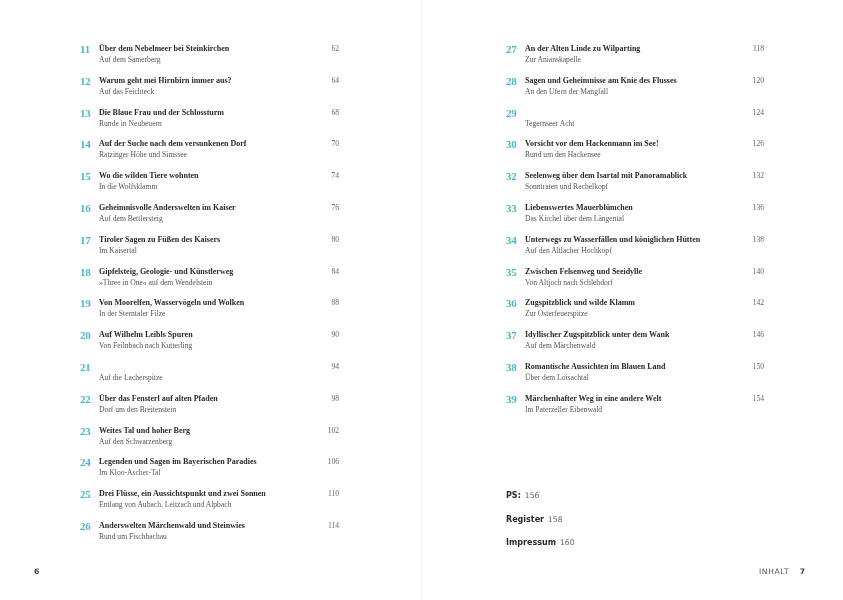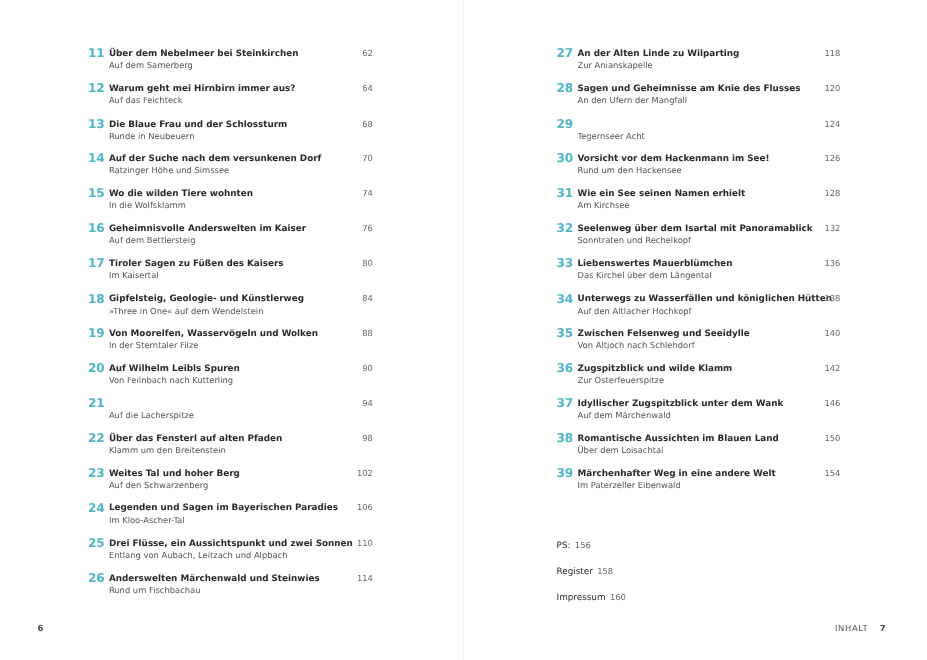--- a/index.html
+++ b/index.html
@@ -6,41 +6,41 @@
   body {
     width: 843px; height: 600px; background: #ffffff; position: relative; overflow: hidden;
     font-family: "DejaVu Sans", "Liberation Sans", sans-serif; color: #222;
   }
   .page { position: absolute; top: 0; height: 600px; }
   .page.left { left: 0; width: 421px; }
   .page.right { left: 422px; width: 421px; }
   .toc { position: absolute; top: 42px; }
   .page.left .toc { left: 80px; width: 259px; }
   .page.right .toc { left: 84px; width: 258px; }
-  .entry { position: relative; height: 31.8px; }
+  .entry { position: relative; height: 31.8px; font-family: Liberation Serif, serif; }
   .num {
     position: absolute; left: 0; top: 0; width: 16px;
     color: #4fb6c6; font-size: 11px; font-weight: bold; line-height: 14px;
     text-align: left; letter-spacing: -0.2px;
   }
   .title {
     position: absolute; left: 19px; top: 1px; font-size: 8px; font-weight: bold;
     color: #2a2a2a; line-height: 12px; white-space: nowrap;
   }
   .sub {
     position: absolute; left: 19px; top: 12px; font-size: 7.6px; color: #555;
     line-height: 12px; white-space: nowrap;
   }
   .pg {
     position: absolute; right: 0; top: 1px; font-size: 7.6px; color: #666;
     line-height: 12px; text-align: center;
   }
   .extras { position: absolute; left: 84px; top: 490px; }
   .extra { height: 23.5px; font-size: 8px; line-height: 12px; }
-  .extra .lbl { font-weight: normal; color: #2a2a2a; margin-top: 37px; }
+  .extra .lbl { font-weight: bold; color: #2a2a2a; margin-top: 37px; }
   .extra .p { color: #666; margin-left: 4px; font-size: 7.6px; }
   .folio { position: absolute; top: 567px; font-size: 7.6px; color: #444; }
   .page.left .folio { left: 34px; font-weight: bold; }
   .page.right .folio { right: 38px; }
   .folio .sec { letter-spacing: 0.6px; color: #555; margin-right: 8px; text-align: right; }
   .folio .n { font-weight: bold; }
   .gutter { position: absolute; left: 421px; top: 0; width: 1px; height: 600px; background: #f3f3f3; }
 </style>
 </head>
 <body>
@@ -108,21 +108,21 @@
         <span class="pg">90</span>
       </div>
       <div class="entry">
         <span class="num">21</span>
         <span class="sub">Auf die Lacherspitze</span>
         <span class="pg">94</span>
       </div>
       <div class="entry">
         <span class="num">22</span>
         <span class="title">Über das Fensterl auf alten Pfaden</span>
-        <span class="sub">Klamm um den Breitenstein</span>
+        <span class="sub">Dorf um den Breitenstein</span>
         <span class="pg">98</span>
       </div>
       <div class="entry">
         <span class="num">23</span>
         <span class="title">Weites Tal und hoher Berg</span>
         <span class="sub">Auf den Schwarzenberg</span>
         <span class="pg">102</span>
       </div>
       <div class="entry">
         <span class="num">24</span>
@@ -163,26 +163,20 @@
       <div class="entry">
         <span class="num">29</span>
         <span class="sub">Tegernseer Acht</span>
         <span class="pg">124</span>
       </div>
       <div class="entry">
         <span class="num">30</span>
         <span class="title">Vorsicht vor dem Hackenmann im See!</span>
         <span class="sub">Rund um den Hackensee</span>
         <span class="pg">126</span>
-      </div>
-      <div class="entry">
-        <span class="num">31</span>
-        <span class="title">Wie ein See seinen Namen erhielt</span>
-        <span class="sub">Am Kirchsee</span>
-        <span class="pg">128</span>
       </div>
       <div class="entry">
         <span class="num">32</span>
         <span class="title">Seelenweg über dem Isartal mit Panoramablick</span>
         <span class="sub">Sonntraten und Rechelkopf</span>
         <span class="pg">132</span>
       </div>
       <div class="entry">
         <span class="num">33</span>
         <span class="title">Liebenswertes Mauerblümchen</span>

